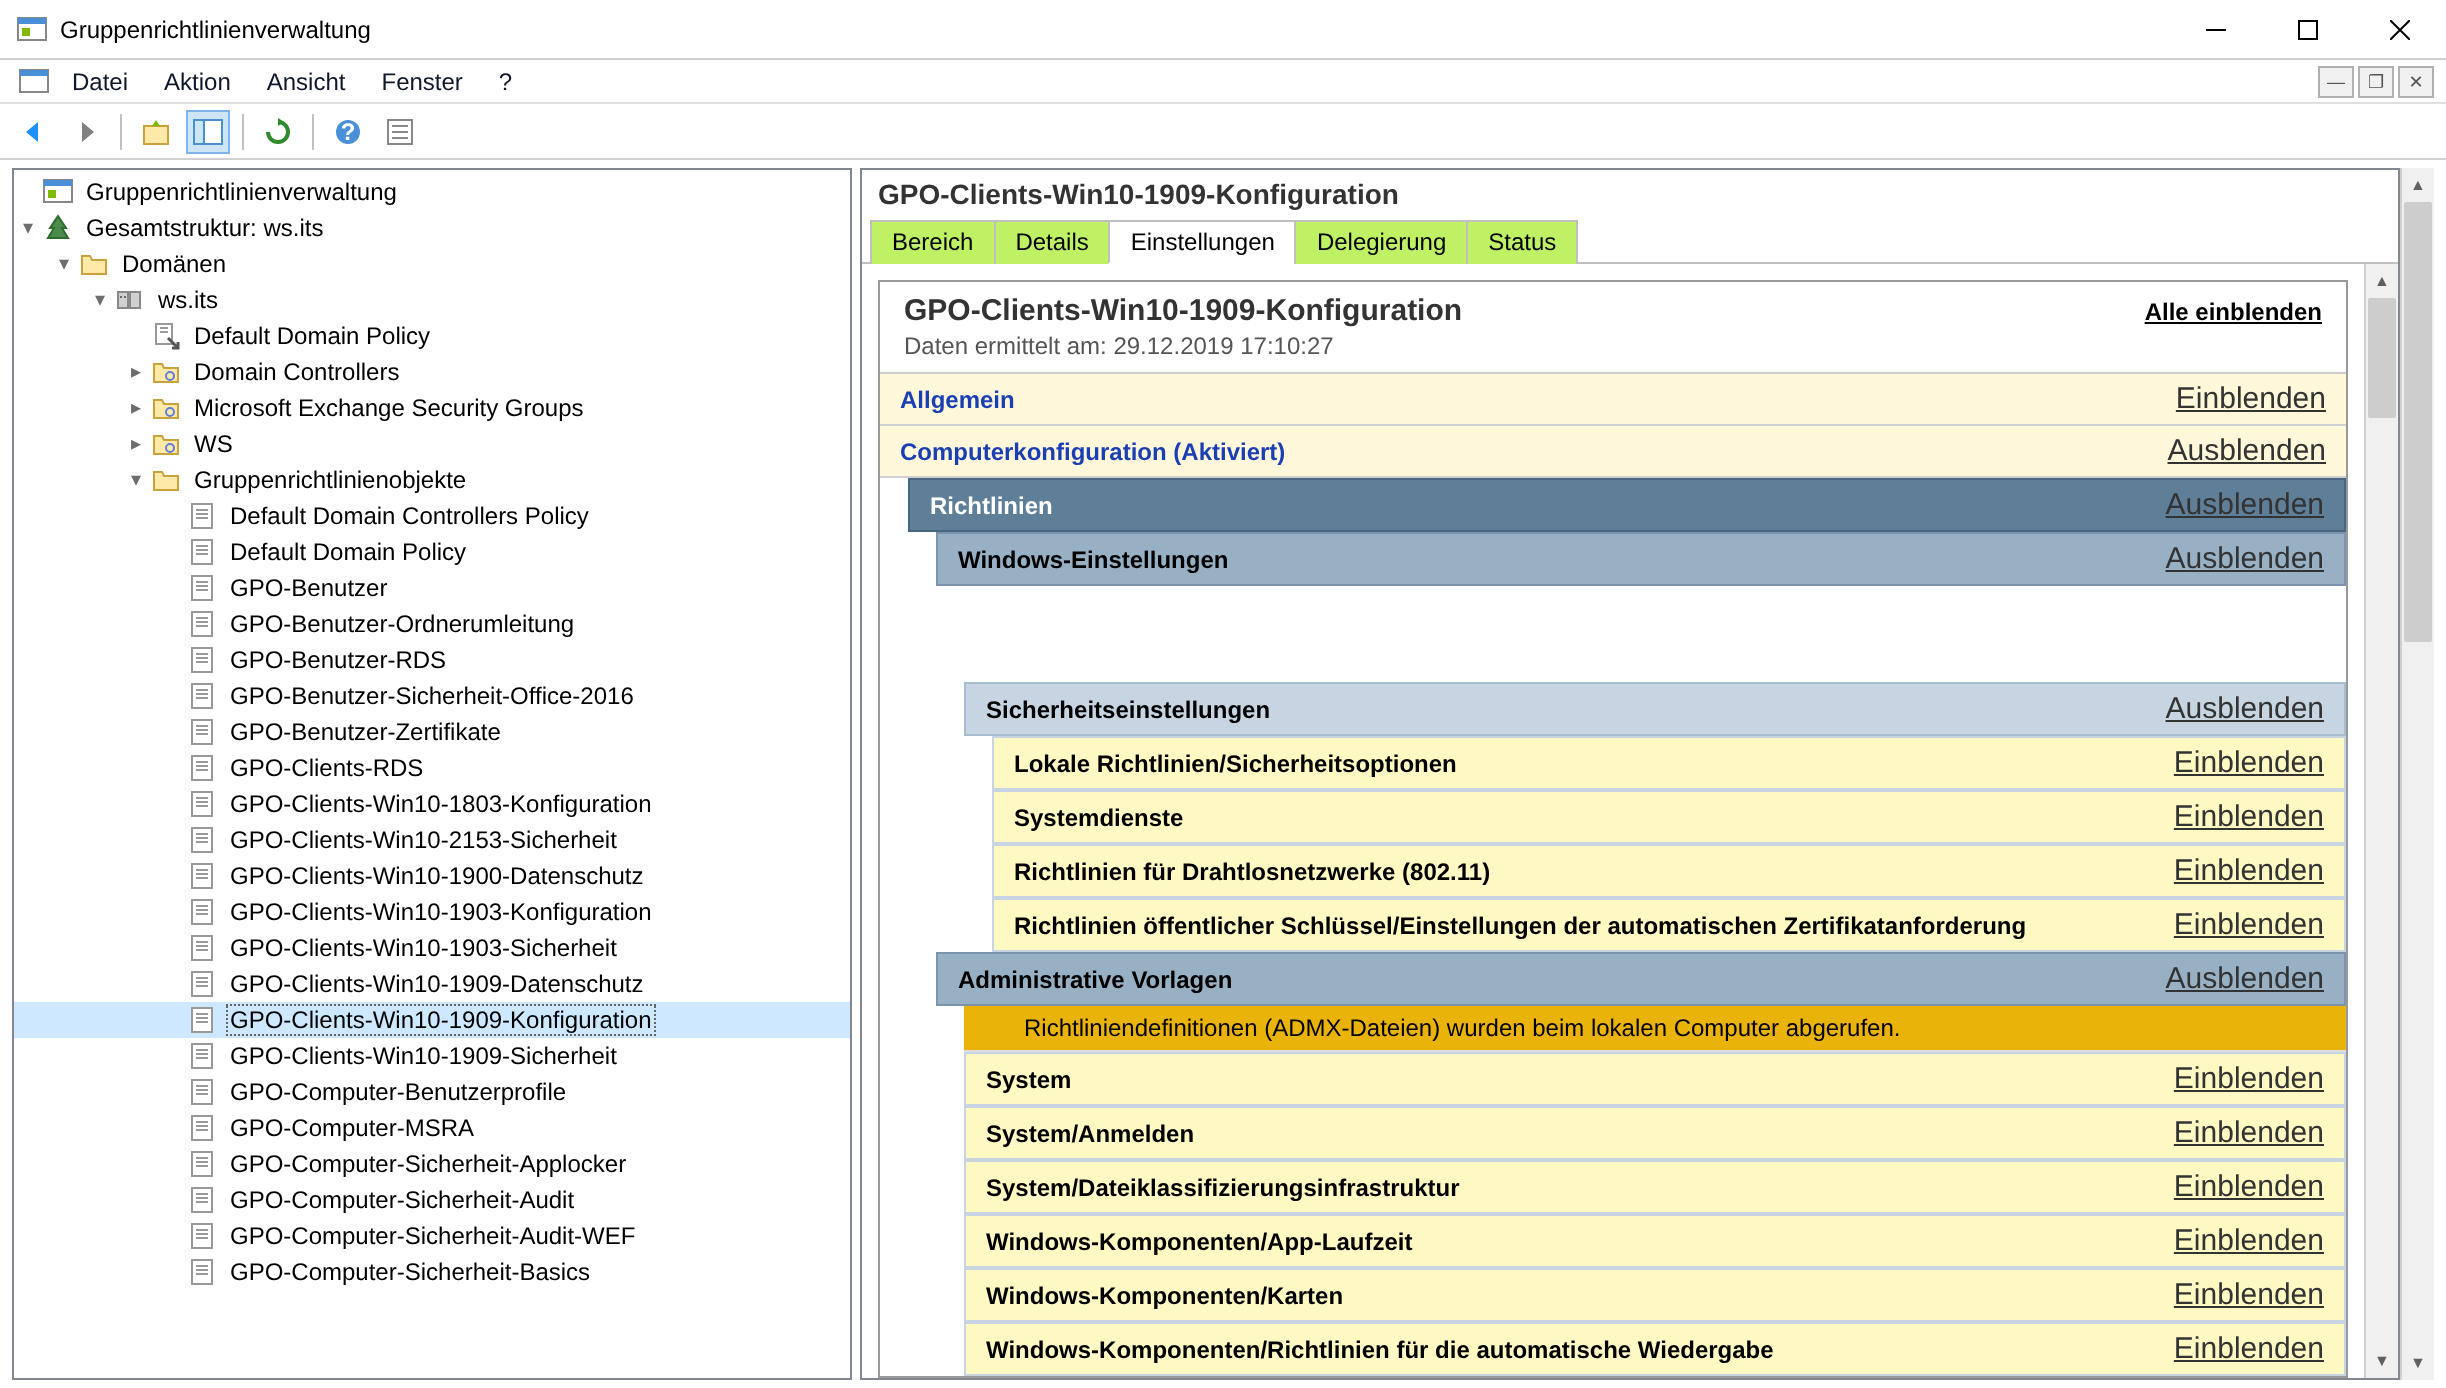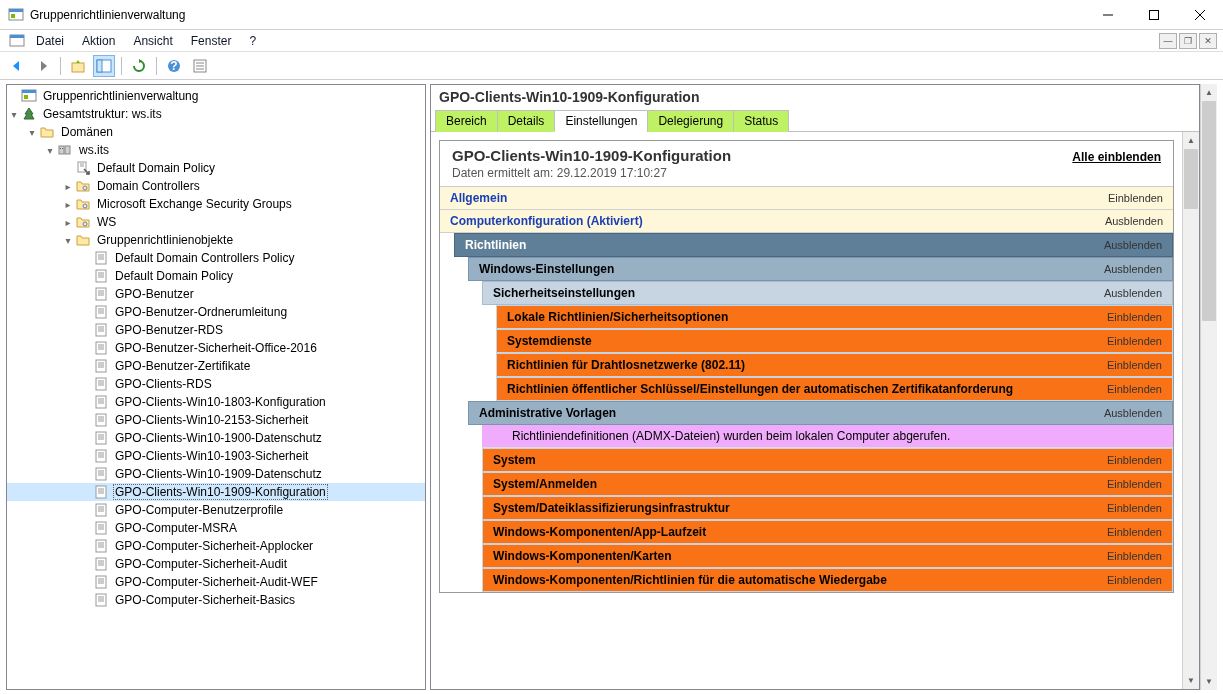--- a/index.html
+++ b/index.html
@@ -35,28 +35,28 @@
 .settings-container { flex: 1; overflow: hidden; display: flex; }
 .settings-scroll { flex: 1; overflow-y: auto; padding: 8px; }
 .settings-box { border: 1px solid #999; background: #fff; }
 .report-title { padding: 6px 12px; border-bottom: 1px solid #ccc; display: flex; align-items: baseline; }
 .report-title .rt-left { flex: 1; }
 .report-title .rt-name { font-size: 15px; font-weight: bold; color: #333; }
 .report-title .rt-date { color: #555; margin-top: 2px; }
 .report-title .rt-link { color: #000; text-decoration: underline; cursor: pointer; font-weight: bold; }
 .section { display: flex; align-items: center; padding: 4px 10px; border-bottom: 1px solid #d0d0d0; }
 .section .sec-label { flex: 1; font-weight: bold; }
-.section .sec-link { color: #333; cursor: pointer; font-size: 11px; }
+.section .sec-link { color: #333; text-decoration: underline; cursor: pointer; font-size: 15px; }
 .sec-yellow { background: #fff7d9; color: #1a3fb5; }
 .sec-yellow .sec-label { color: #1a3fb5; }
 .sec-dark { background: #5f7f99; color: #fff; border: 1px solid #4a6680; }
 .sec-med { background: #98b0c4; color: #000; border: 1px solid #7a94ac; }
-.sec-light { background: #c6d5e1; color: #000; border: 1px solid #a8bcd0; }
-.sec-vlight { background: #f97316; color: #000; border: 1px solid #c6d5e1; }
-.sec-plain { background: #f0abfc; color: #000; border-bottom: 1px solid #ddd; font-weight: normal; }
+.sec-light { background: #c6d5e1; color: #000; border: 1px solid #a8bcd0; margin-top: 48px; }
+.sec-vlight { background: #fef9c3; color: #000; border: 1px solid #c6d5e1; }
+.sec-plain { background: #eab308; color: #000; border-bottom: 1px solid #ddd; font-weight: normal; }
 .sec-plain .sec-label { font-weight: normal; }
 .scrollbar-right { width: 17px; background: #f0f0f0; border-left: 1px solid #d0d0d0; display: flex; flex-direction: column; }
 .sb-btn { height: 17px; background: #f0f0f0; display: flex; align-items: center; justify-content: center; font-size: 8px; color: #606060; }
 .sb-track { flex: 1; background: #f0f0f0; position: relative; }
 .sb-thumb { position: absolute; left: 1px; right: 1px; top: 0; height: 60px; background: #cdcdcd; border-radius: 1px; }
 svg { display: block; }
 </style>
 </head>
 <body>
 
@@ -409,20 +409,33 @@
           <span class="indent" style="width:72px"></span>
           <span class="expando hidden"></span>
           <span class="tree-icon">
             <svg width="16" height="16">
               <rect x="3" y="2" width="10" height="12" fill="#fff" stroke="#999"></rect>
               <line x1="5" y1="5" x2="11" y2="5" stroke="#999"></line>
               <line x1="5" y1="7" x2="11" y2="7" stroke="#999"></line>
               <line x1="5" y1="9" x2="11" y2="9" stroke="#999"></line>
             </svg>
           </span>
+          <span class="tree-label">GPO-Clients-Win10-1903-Konfiguration</span>
+        </div>
+        <div class="tree-row">
+          <span class="indent" style="width:72px"></span>
+          <span class="expando hidden"></span>
+          <span class="tree-icon">
+            <svg width="16" height="16">
+              <rect x="3" y="2" width="10" height="12" fill="#fff" stroke="#999"></rect>
+              <line x1="5" y1="5" x2="11" y2="5" stroke="#999"></line>
+              <line x1="5" y1="7" x2="11" y2="7" stroke="#999"></line>
+              <line x1="5" y1="9" x2="11" y2="9" stroke="#999"></line>
+            </svg>
+          </span>
           <span class="tree-label">GPO-Clients-Win10-1903-Sicherheit</span>
         </div>
         <div class="tree-row">
           <span class="indent" style="width:72px"></span>
           <span class="expando hidden"></span>
           <span class="tree-icon">
             <svg width="16" height="16">
               <rect x="3" y="2" width="10" height="12" fill="#fff" stroke="#999"></rect>
               <line x1="5" y1="5" x2="11" y2="5" stroke="#999"></line>
               <line x1="5" y1="7" x2="11" y2="7" stroke="#999"></line>
@@ -436,20 +449,33 @@
           <span class="expando hidden"></span>
           <span class="tree-icon">
             <svg width="16" height="16">
               <rect x="3" y="2" width="10" height="12" fill="#fff" stroke="#999"></rect>
               <line x1="5" y1="5" x2="11" y2="5" stroke="#999"></line>
               <line x1="5" y1="7" x2="11" y2="7" stroke="#999"></line>
               <line x1="5" y1="9" x2="11" y2="9" stroke="#999"></line>
             </svg>
           </span>
           <span class="tree-label">GPO-Clients-Win10-1909-Konfiguration</span>
+        </div>
+        <div class="tree-row">
+          <span class="indent" style="width:72px"></span>
+          <span class="expando hidden"></span>
+          <span class="tree-icon">
+            <svg width="16" height="16">
+              <rect x="3" y="2" width="10" height="12" fill="#fff" stroke="#999"></rect>
+              <line x1="5" y1="5" x2="11" y2="5" stroke="#999"></line>
+              <line x1="5" y1="7" x2="11" y2="7" stroke="#999"></line>
+              <line x1="5" y1="9" x2="11" y2="9" stroke="#999"></line>
+            </svg>
+          </span>
+          <span class="tree-label">GPO-Clients-Win10-1909-Sicherheit</span>
         </div>
         <div class="tree-row">
           <span class="indent" style="width:72px"></span>
           <span class="expando hidden"></span>
           <span class="tree-icon">
             <svg width="16" height="16">
               <rect x="3" y="2" width="10" height="12" fill="#fff" stroke="#999"></rect>
               <line x1="5" y1="5" x2="11" y2="5" stroke="#999"></line>
               <line x1="5" y1="7" x2="11" y2="7" stroke="#999"></line>
               <line x1="5" y1="9" x2="11" y2="9" stroke="#999"></line>

